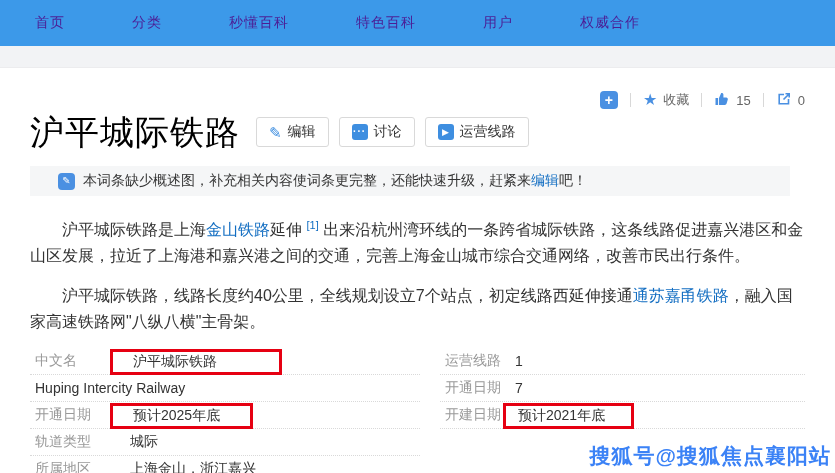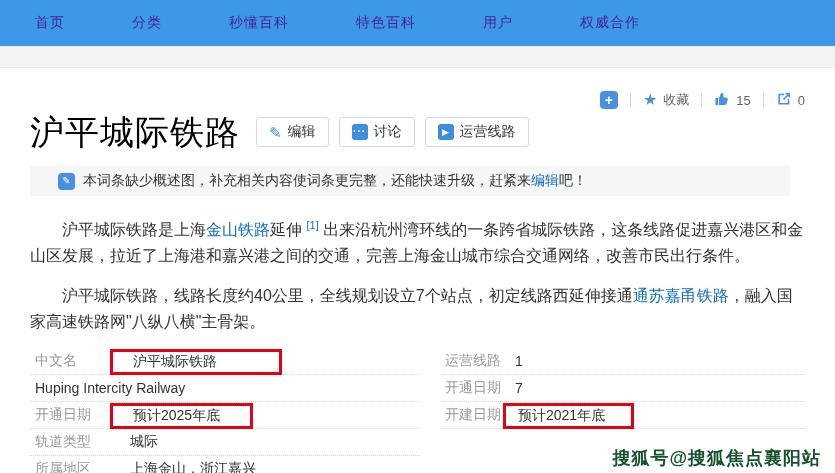--- a/index.html
+++ b/index.html
@@ -77,22 +77,22 @@
   .right .ib-label { width:70px; }
   .ib-value { color:#333; white-space:nowrap; }
   .redbox {
     display:inline-block; border:3px solid #e60012; padding:1px 30px 1px 20px;
     margin:-6px 0 -6px -20px; position:relative; z-index:2; background:transparent;
   }
   .redbox.wide { padding-right:62px; }
   .redbox.r3 { padding:1px 26px 1px 12px; margin-left:-12px; }
   
   .watermark {
-    position:absolute; right:14px; bottom:3px; font-size:18px; font-weight:bold;
-    color:#14532d; letter-spacing:1px; white-space:nowrap;
+    position:absolute; right:4px; bottom:3px; font-size:21px; font-weight:bold;
+    color:#3b82f6; letter-spacing:1px; white-space:nowrap;
     text-shadow:-1px -1px 0 #fff, 1px -1px 0 #fff, -1px 1px 0 #fff, 1px 1px 0 #fff, 0 2px 0 #fff;
   }
 </style>
 </head>
 <body>
 
 <nav class="topnav">
   <a>首页</a>
   <a>分类</a>
   <a>秒懂百科</a>

